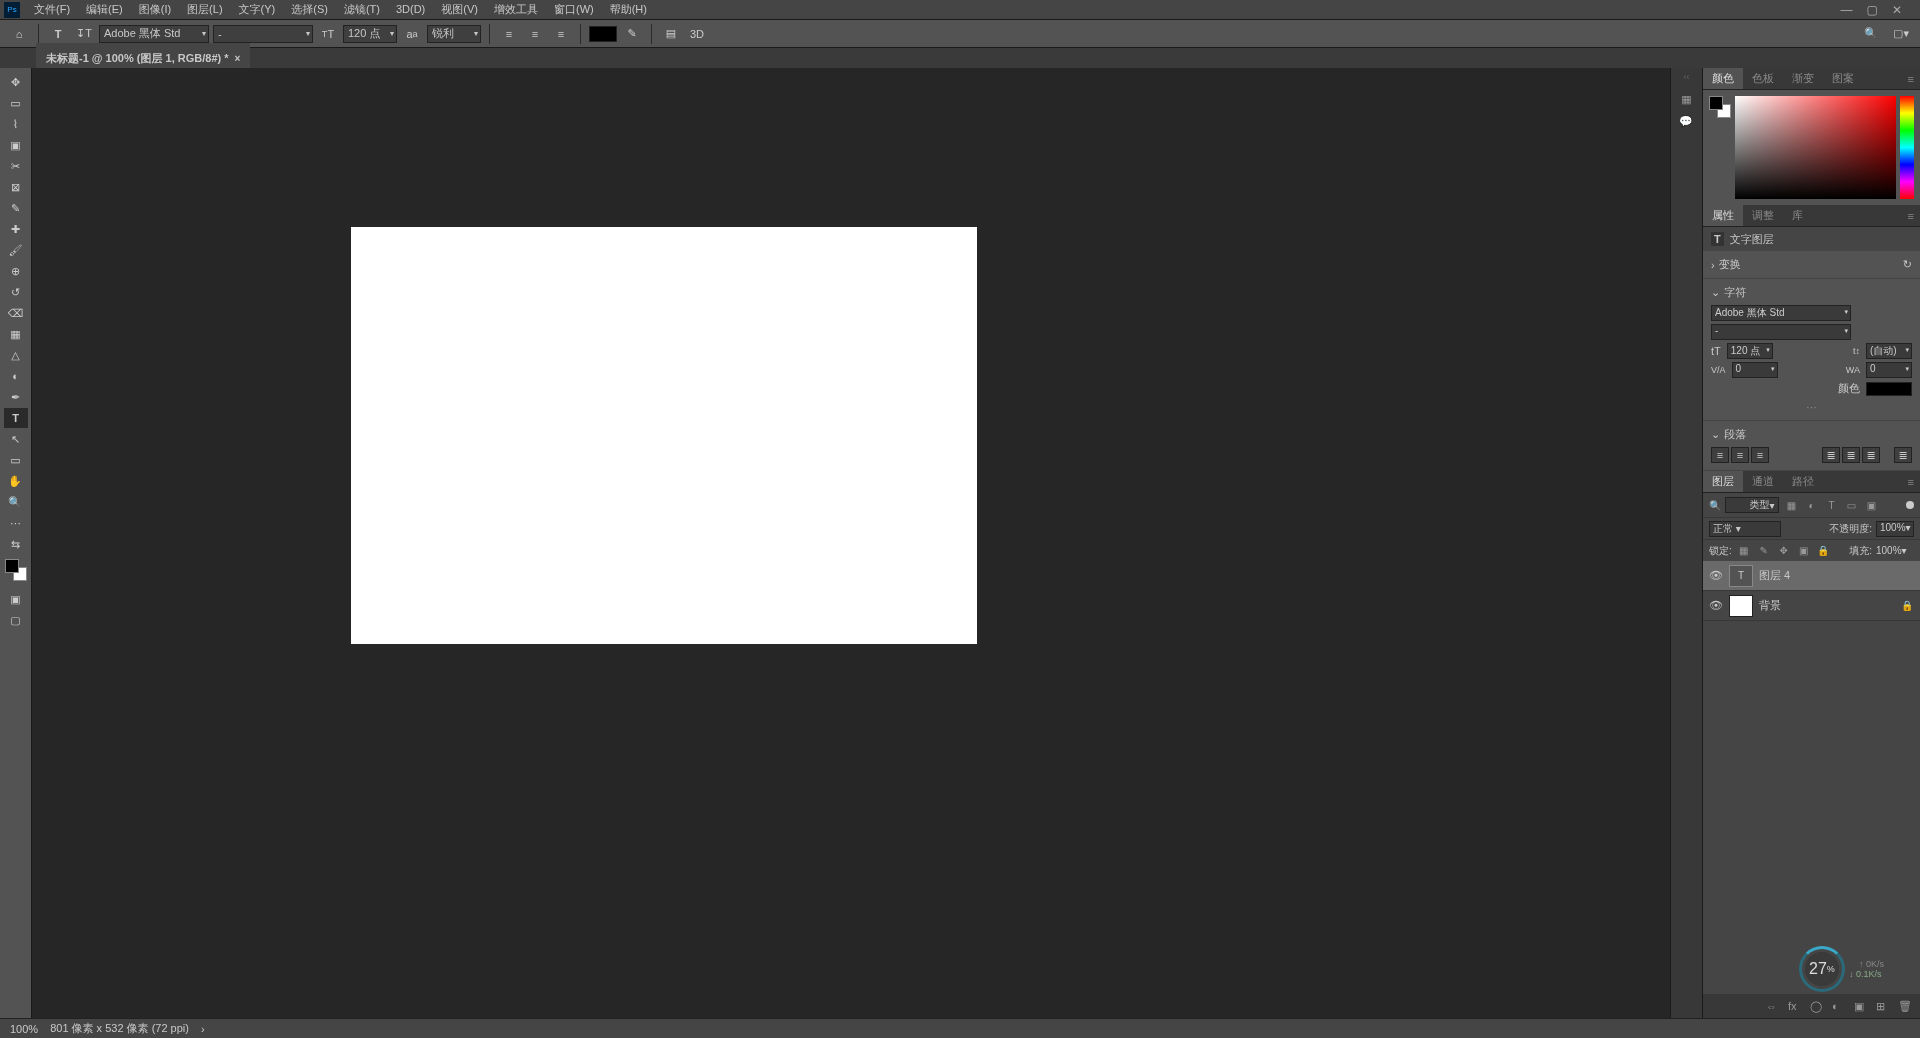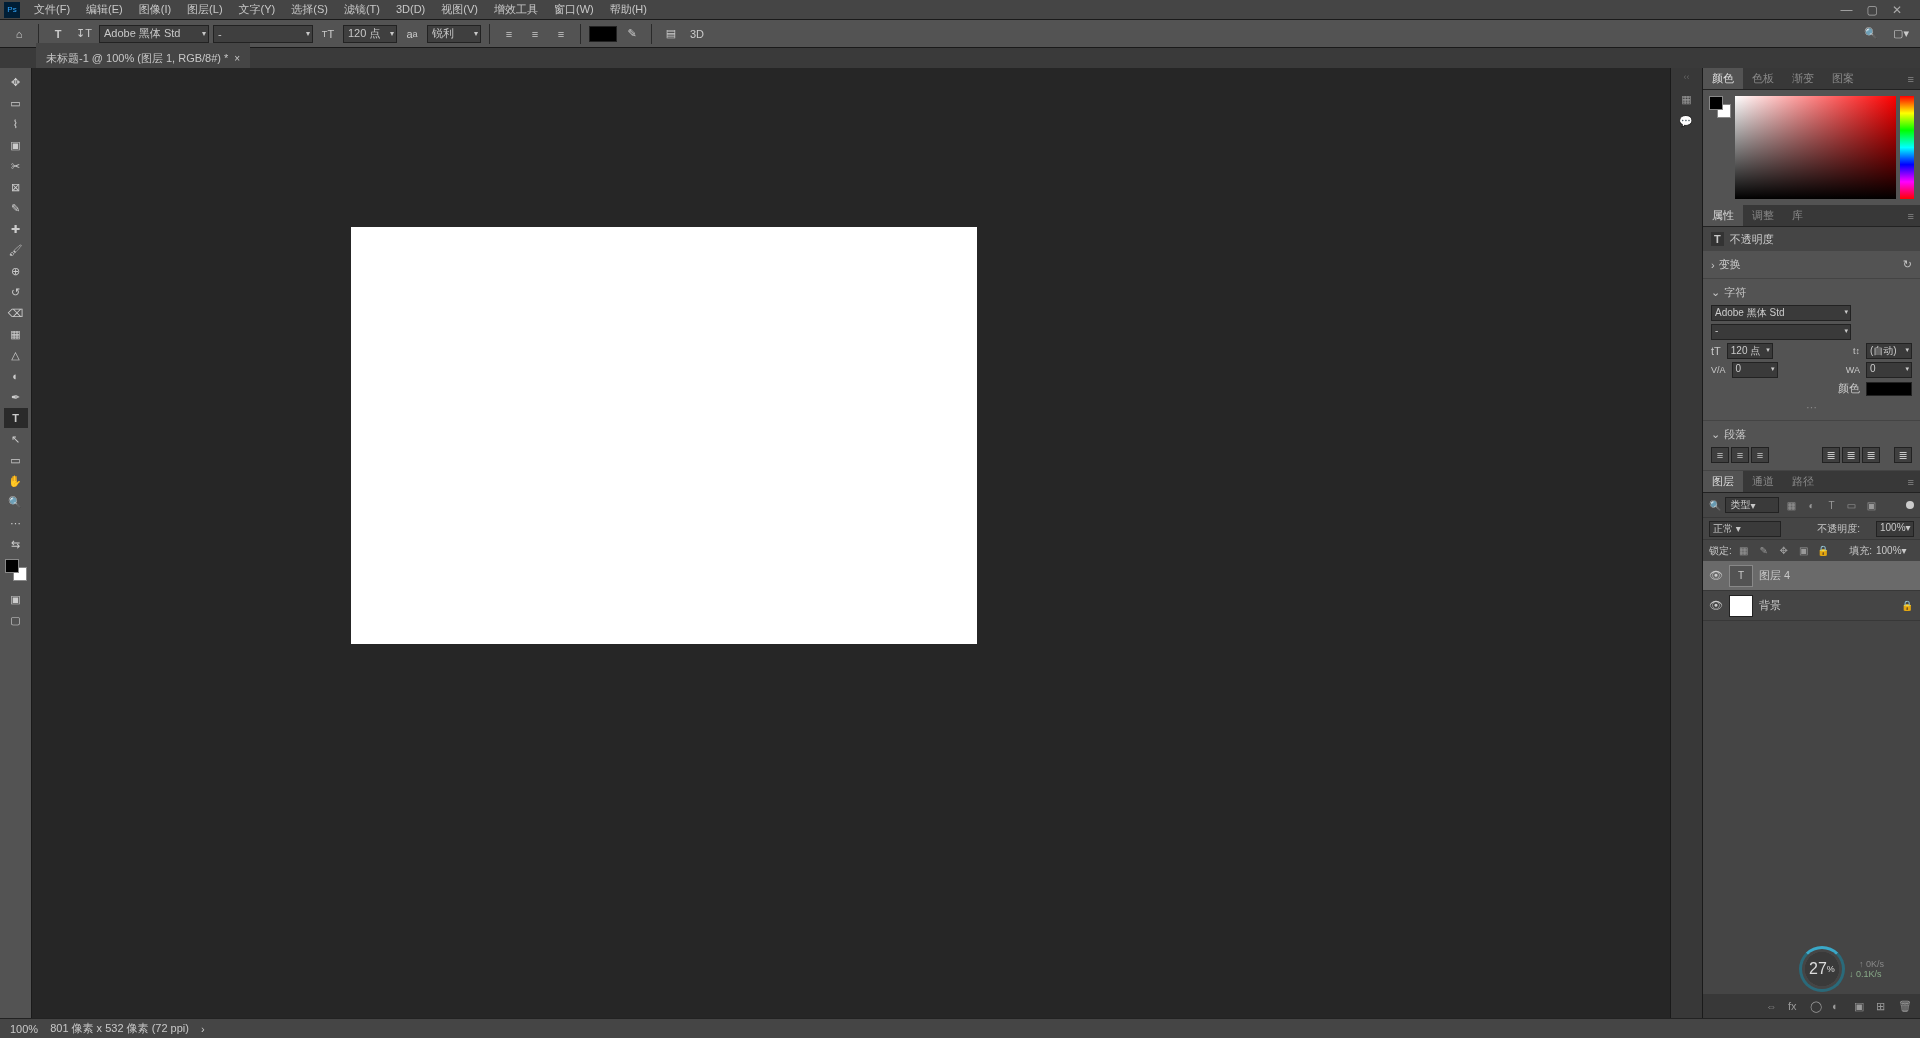--- a/index.html
+++ b/index.html
@@ -13,21 +13,21 @@
 .optbar { height: 28px; background: #535353; display: flex; align-items: center; padding: 0 8px; border-bottom: 1px solid #1a1a1a; gap:4px; }
 .home-btn,.tool-ind { width:28px; height:28px; display:flex;align-items:center;justify-content:center; }
 .sep { width:1px; height:20px; background:#2a2a2a; margin:0 4px; }
 .opt-icon{ width:22px; height:22px; display:flex;align-items:center;justify-content:center; color:#ccc; cursor:pointer;}
 .dropdown { background:#3f3f3f; border:1px solid #222; height:18px; display:flex;align-items:center; padding:0 4px; position:relative;}
 .dropdown .arrow{ position:absolute; right:2px; font-size:8px;}
 .color-swatch{ width:28px; height:16px; background:#000; border:1px solid #222;}
 .right-ctrl{ margin-left:auto; display:flex; gap:8px;}
 
 .tabbar { height:20px; background:#3a3a3a; display:flex; align-items:center; padding-left:36px;}
-.tab { background:#454545; padding:8px 10px; font-size:11px; display:flex;align-items:center; gap:6px;}
+.tab { background:#454545; padding:8px 10px; font-size:11px; display:flex;align-items:center; gap:6px;font-weight:bold;}
 .tab .close{ font-size:10px; cursor:pointer;}
 
 .main { display:flex; height: 950px; }
 .toolbar { width:32px; background:#535353; border-right:1px solid #1a1a1a; display:flex; flex-direction:column; align-items:center; padding-top:4px;}
 .tlbtn { width:24px; height:20px; display:flex;align-items:center;justify-content:center; cursor:pointer; margin-bottom:1px; color:#ccc; position:relative;}
 .tlbtn.active { background:#2a2a2a; }
 .fg-bg { width:22px; height:22px; position:relative; margin-top:4px;}
 .fg-bg .fg{ position:absolute; width:14px;height:14px; background:#000; border:1px solid #888; top:0;left:0;z-index:2;}
 .fg-bg .bg{ position:absolute; width:14px;height:14px; background:#fff; border:1px solid #888; bottom:0;right:0;}
 
@@ -54,23 +54,23 @@
 .prop-sect-h{ display:flex;align-items:center; gap:4px; font-size:11px; padding:2px 0;}
 .prop-row{ display:flex; gap:6px; align-items:center; margin:3px 0;}
 .sm-input{ background:#3a3a3a; border:1px solid #222; height:16px; padding:0 3px; font-size:10px; color:#ccc; position:relative;}
 .sm-input .arr{position:absolute;right:2px;top:2px;font-size:7px;}
 .mini-color{ width:46px; height:14px; background:#000; border:1px solid #222;}
 .align-btns{ display:flex; gap:2px;}
 .align-btn{ width:18px;height:16px;background:#3f3f3f;border:1px solid #222;display:flex;align-items:center;justify-content:center;}
 
 .layers-panel{ flex:1; display:flex; flex-direction:column;}
 .layer-filter{ height:24px; display:flex; align-items:center; gap:4px; padding:0 6px; background:#454545;}
-.lf-dd{ background:#3a3a3a; border:1px solid #222; height:16px; padding:0 4px; font-size:10px; flex:0 0 54px; display:flex;align-items:center;}
+.lf-dd{ background:#3a3a3a; border:1px solid #222; height:16px; padding:0 4px; font-size:10px; flex:0 0 54px; display:flex;align-items:center;justify-content:flex-end;}
 .lf-icon{ width:16px;height:16px; display:flex;align-items:center;justify-content:center; font-size:10px; color:#999;}
-.layer-opts{ height:22px; display:flex;align-items:center; gap:16px; padding:0 6px; background:#454545; font-size:10px; border-top:1px solid #383838;}
+.layer-opts{ height:22px; display:flex;align-items:center; gap:4px; padding:0 6px; background:#454545; font-size:10px; border-top:1px solid #383838;}
 .layer-opts .dd{ background:#3a3a3a;border:1px solid #222;height:16px;padding:0 3px;}
 .layer-lock{ height:22px; display:flex; align-items:center; gap:4px; padding:0 6px; font-size:10px; background:#454545;border-top:1px solid #383838;}
 .layer-list{ flex:1; background:#454545;}
 .layer-row{ height:30px; display:flex; align-items:center; padding:0 6px; gap:6px; border-bottom:1px solid #383838;}
 .layer-row.sel{ background:#6a6a6a;}
 .eye{ width:14px; font-size:11px; color:#ccc;}
 .thumb{ width:24px;height:22px; background:#fff; border:1px solid #222; display:flex;align-items:center;justify-content:center;font-size:10px;color:#333;}
 .thumb.t{ background:#535353; color:#ccc; border-color:#888;}
 .lock-icon{ margin-left:auto; font-size:10px;}
 
@@ -210,21 +210,21 @@
     </div>
 
     <div class="panel-header" id="prop-tabs">
         <div class="panel-tab active">属性</div>
         <div class="panel-tab">调整</div>
         <div class="panel-tab">库</div>
         <div class="panel-menu">≡</div>
       </div>
     <div class="prop-title">
       <span style="background:#333;padding:1px 3px"><b>T</b></span>
-      <span>不透明度</span>
+      <span>文字图层</span>
     </div>
     <div class="prop-sect">
       <div class="prop-sect-h">› <span>变换</span><span style="margin-left:auto">↻</span></div>
     </div>
     <div class="prop-sect">
       <div class="prop-sect-h">⌄ <span>字符</span></div>
       <div class="prop-row">
           <div class="sm-input" style="width:140px"><span>Adobe 黑体 Std</span><span class="arr">▾</span></div>
         </div>
       <div class="prop-row">

